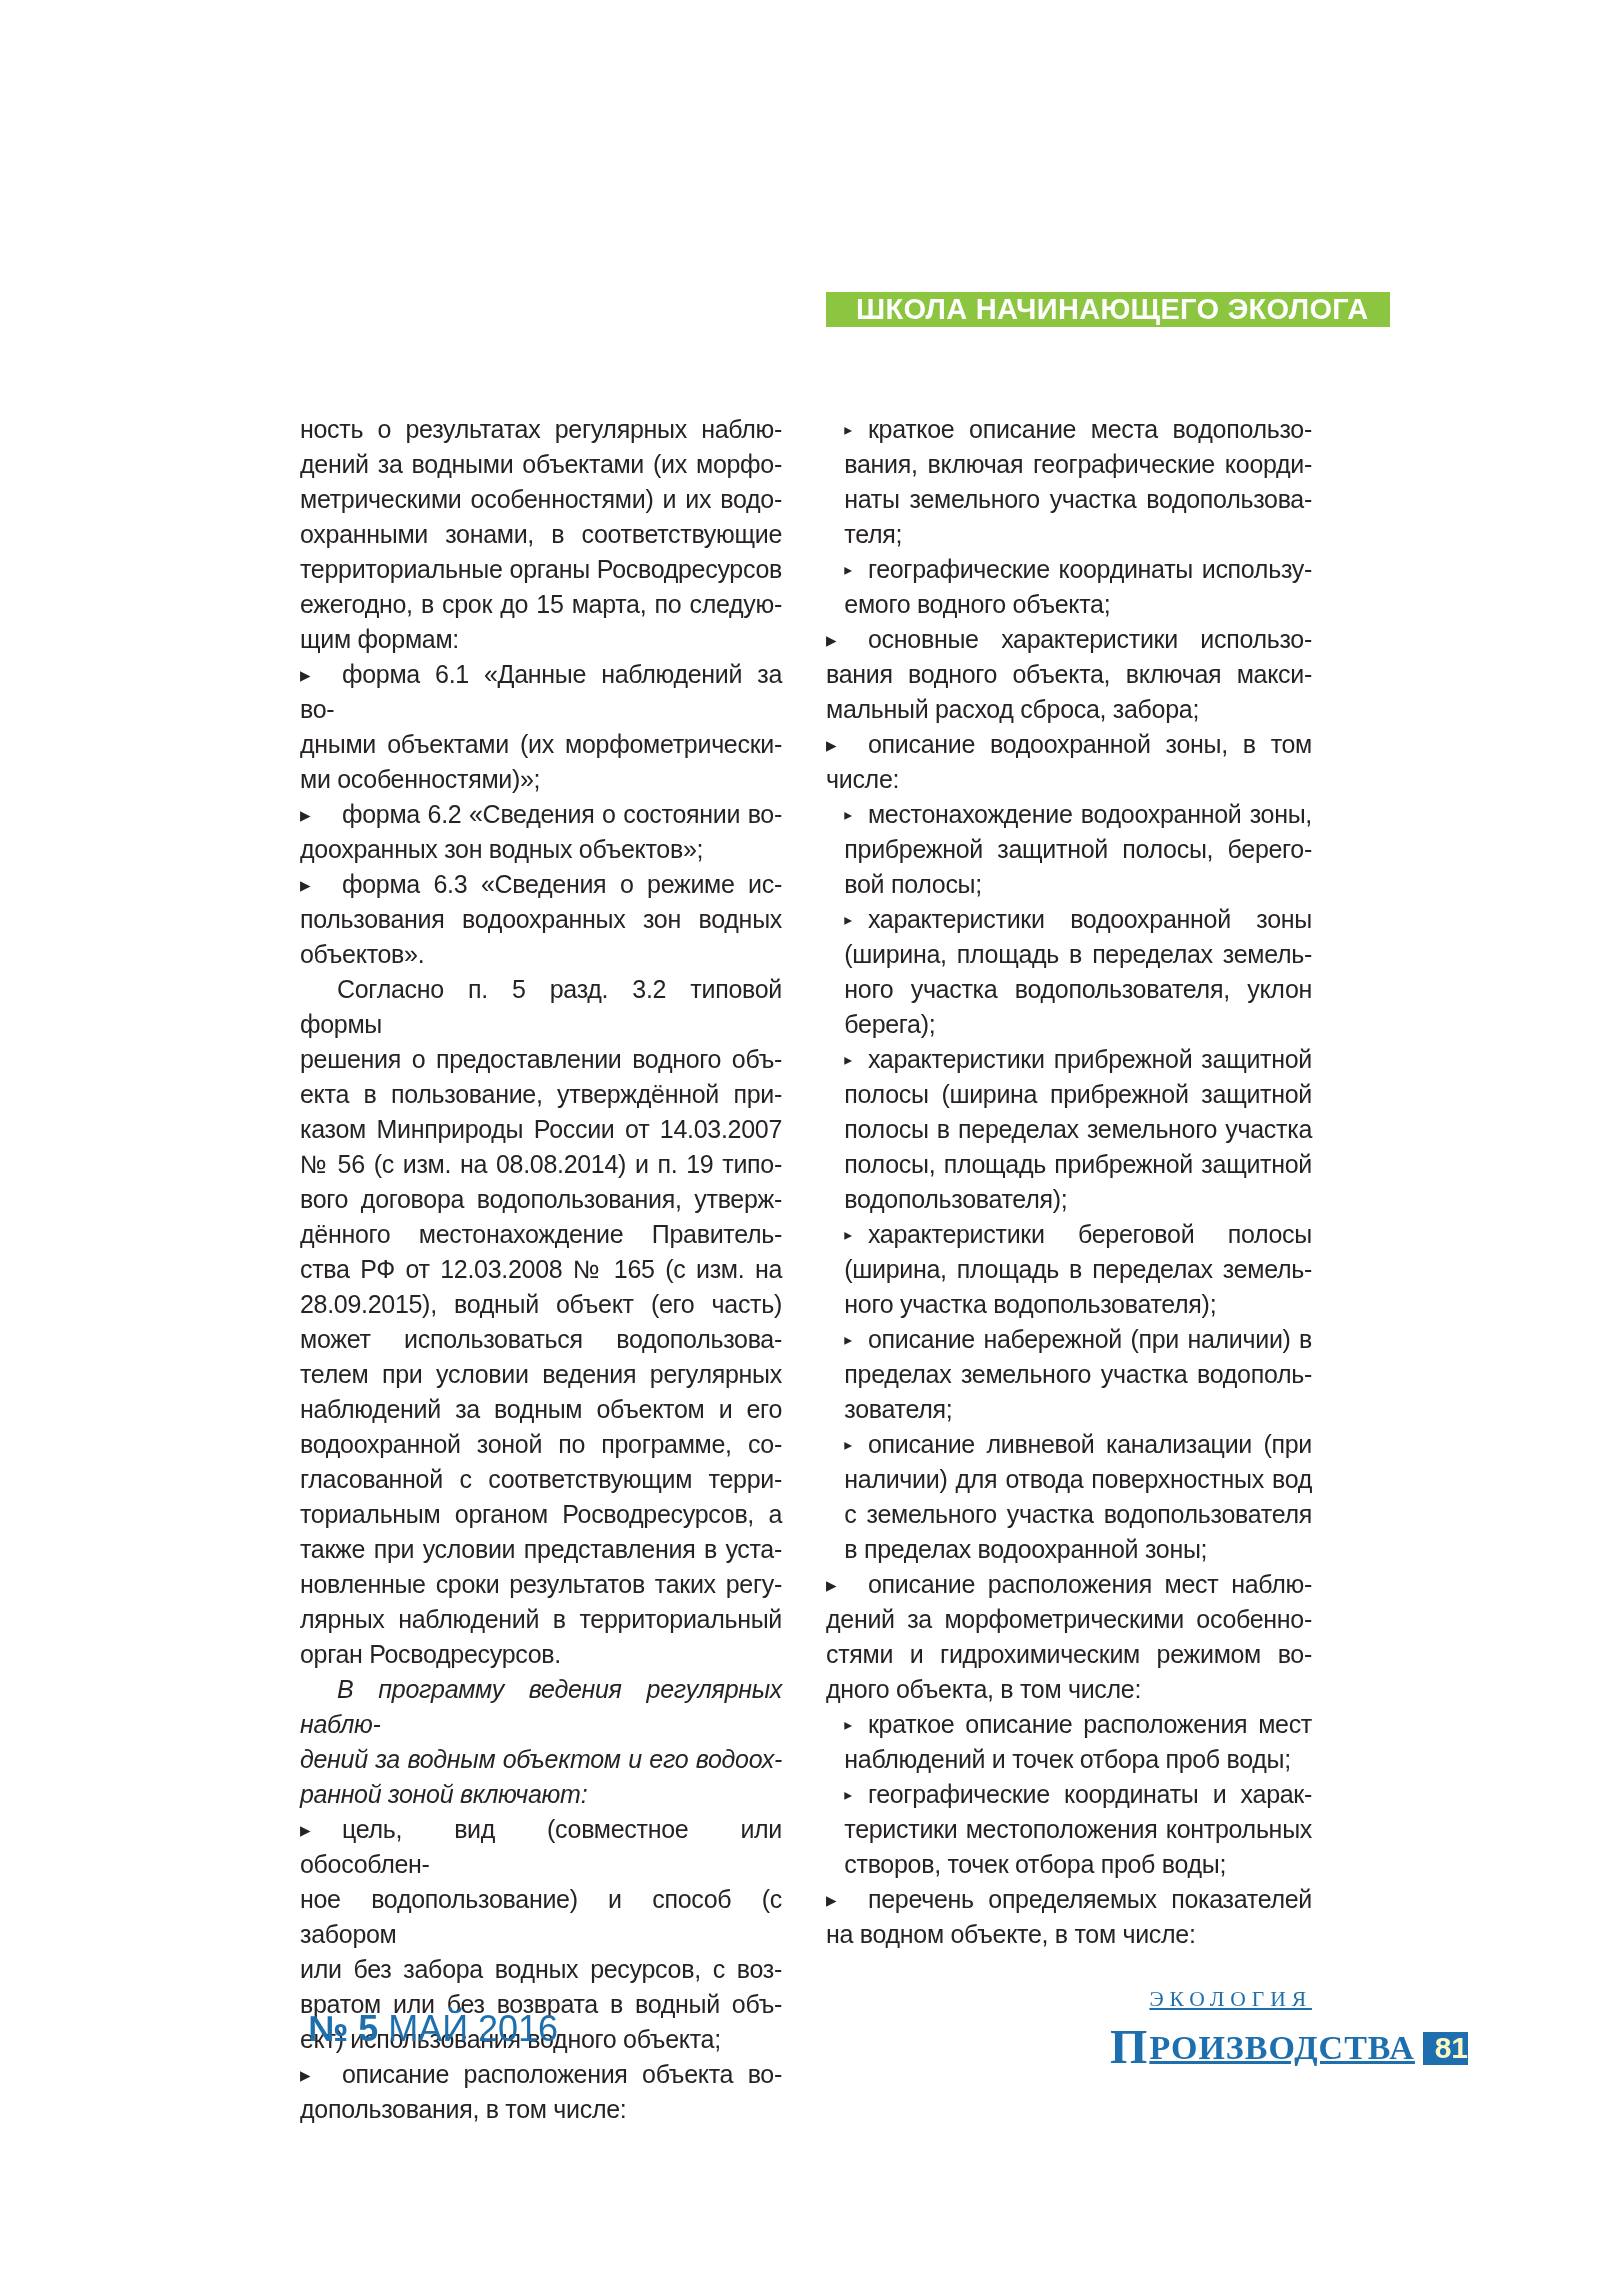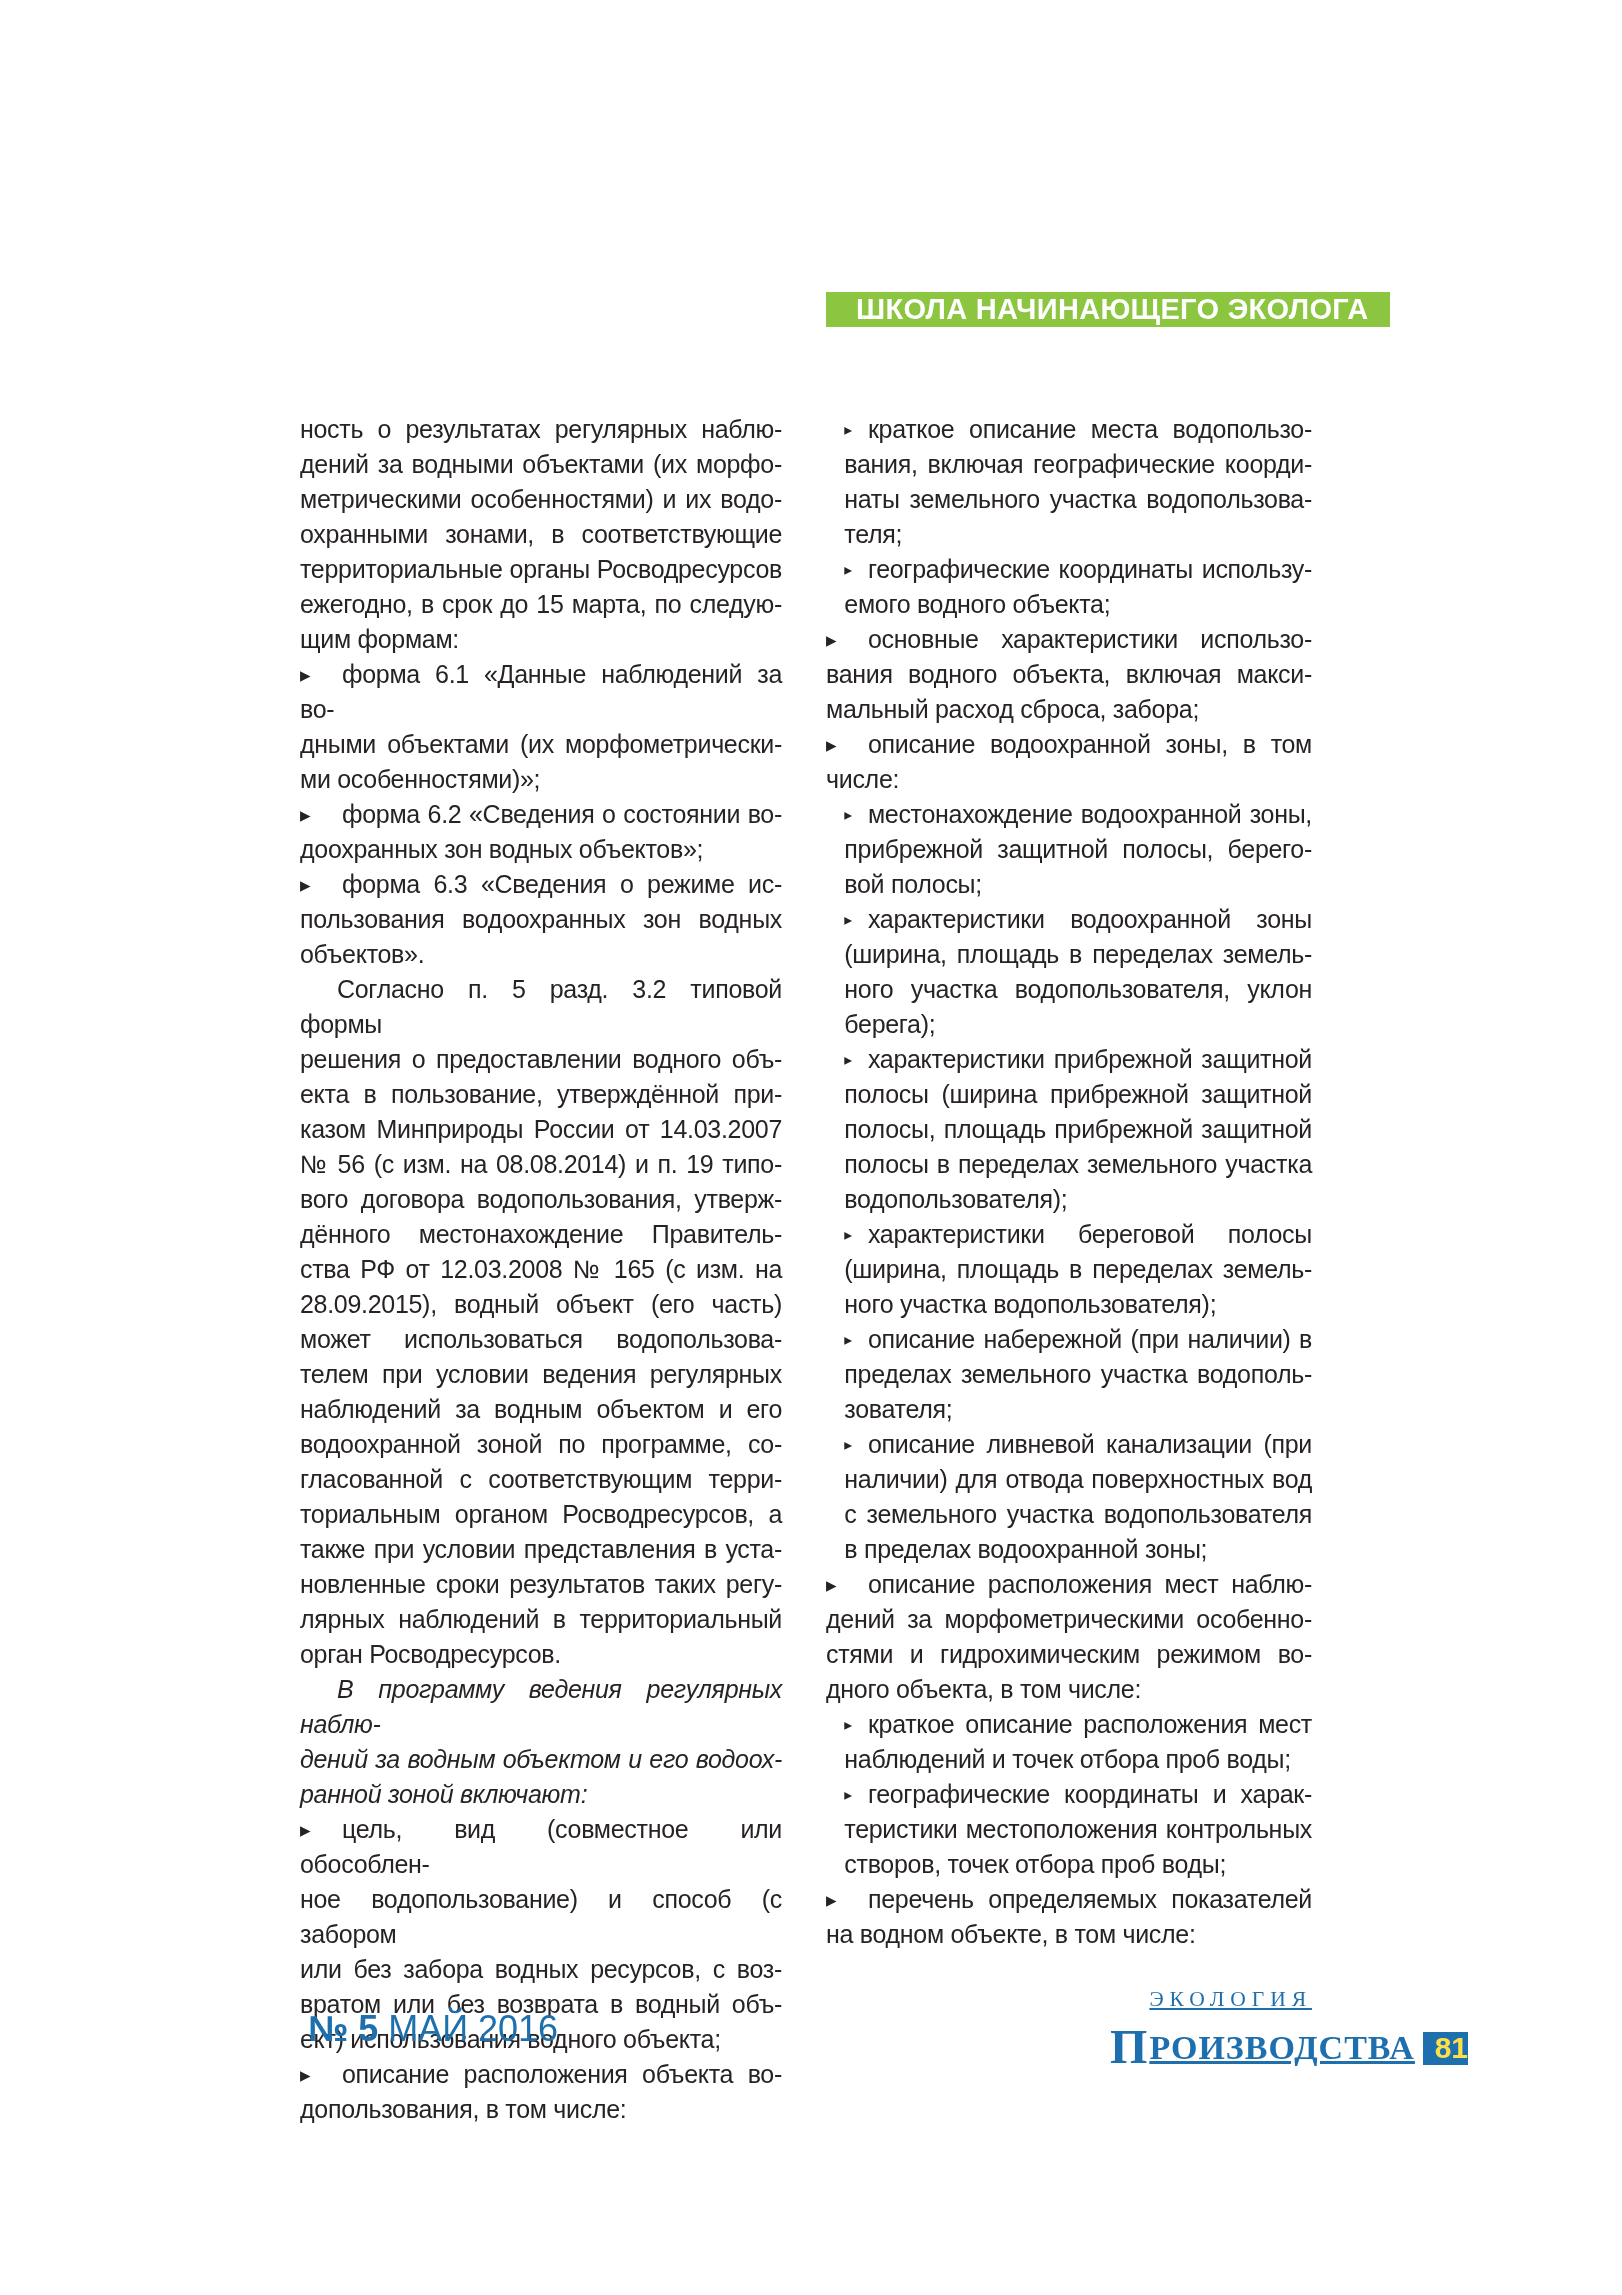--- a/index.html
+++ b/index.html
@@ -25,21 +25,21 @@
   .para.b2 .blt{width:23.6px;font-size:15.7px;}
   
   .footer-left{position:absolute;left:308px;top:2008px;font-size:36px;color:#1E6FAD;white-space:nowrap;}
   .footer-left .issue{font-weight:bold;}
   .footer-right{position:absolute;top:1989px;left:1184px;width:284px;display:flex;align-items:flex-end;justify-content:flex-end;}
   .logo{display:flex;align-items:flex-end;color:#1E6FAD;font-family:"Liberation Serif", serif;}
   .logo-p{font-weight:bold;font-size:48px;line-height:0.72;}
   .logo-stack{display:flex;flex-direction:column;align-items:flex-start;margin-left:2px;text-decoration:underline;}
   .logo-w1{font-size:21.6px;line-height:1;letter-spacing:5.9px;}
   .logo-w2{font-size:34px;line-height:1;font-weight:bold;letter-spacing:1px;margin-top:20px;}
-  .pagebox{width:77px;height:33px;background:#1E6FAD;color:#fde047;font-weight:bold;font-size:30px;
+  .pagebox{width:77px;height:33px;background:#1E6FAD;color:#fef9c3;font-weight:bold;font-size:30px;
            display:flex;align-items:center;box-sizing:border-box;padding-left:11.8px;margin-left:7.9px;}
 </style>
 </head>
 <body>
 
 <div class="page">
 
   <div class="banner">
     <span class="banner-label">ШКОЛА НАЧИНАЮЩЕГО ЭКОЛОГА</span>
   </div>
@@ -133,22 +133,22 @@
       </div>
       <div class="para b2">
         <div class="ln first"><span class="blt">▸</span>характеристики водоохранной зоны</div>
         <div class="ln">(ширина, площадь в переделах земель-</div>
         <div class="ln">ного участка водопользователя, уклон</div>
         <div class="ln last">берега);</div>
       </div>
       <div class="para b2">
         <div class="ln first"><span class="blt">▸</span>характеристики прибрежной защитной</div>
         <div class="ln">полосы (ширина прибрежной защитной</div>
+        <div class="ln">полосы в переделах земельного участка</div>
         <div class="ln">полосы, площадь прибрежной защитной</div>
-        <div class="ln">полосы в переделах земельного участка</div>
         <div class="ln last">водопользователя);</div>
       </div>
       <div class="para b2">
         <div class="ln first"><span class="blt">▸</span>характеристики береговой полосы</div>
         <div class="ln">(ширина, площадь в переделах земель-</div>
         <div class="ln last">ного участка водопользователя);</div>
       </div>
       <div class="para b2">
         <div class="ln first"><span class="blt">▸</span>описание набережной (при наличии) в</div>
         <div class="ln">пределах земельного участка водополь-</div>

